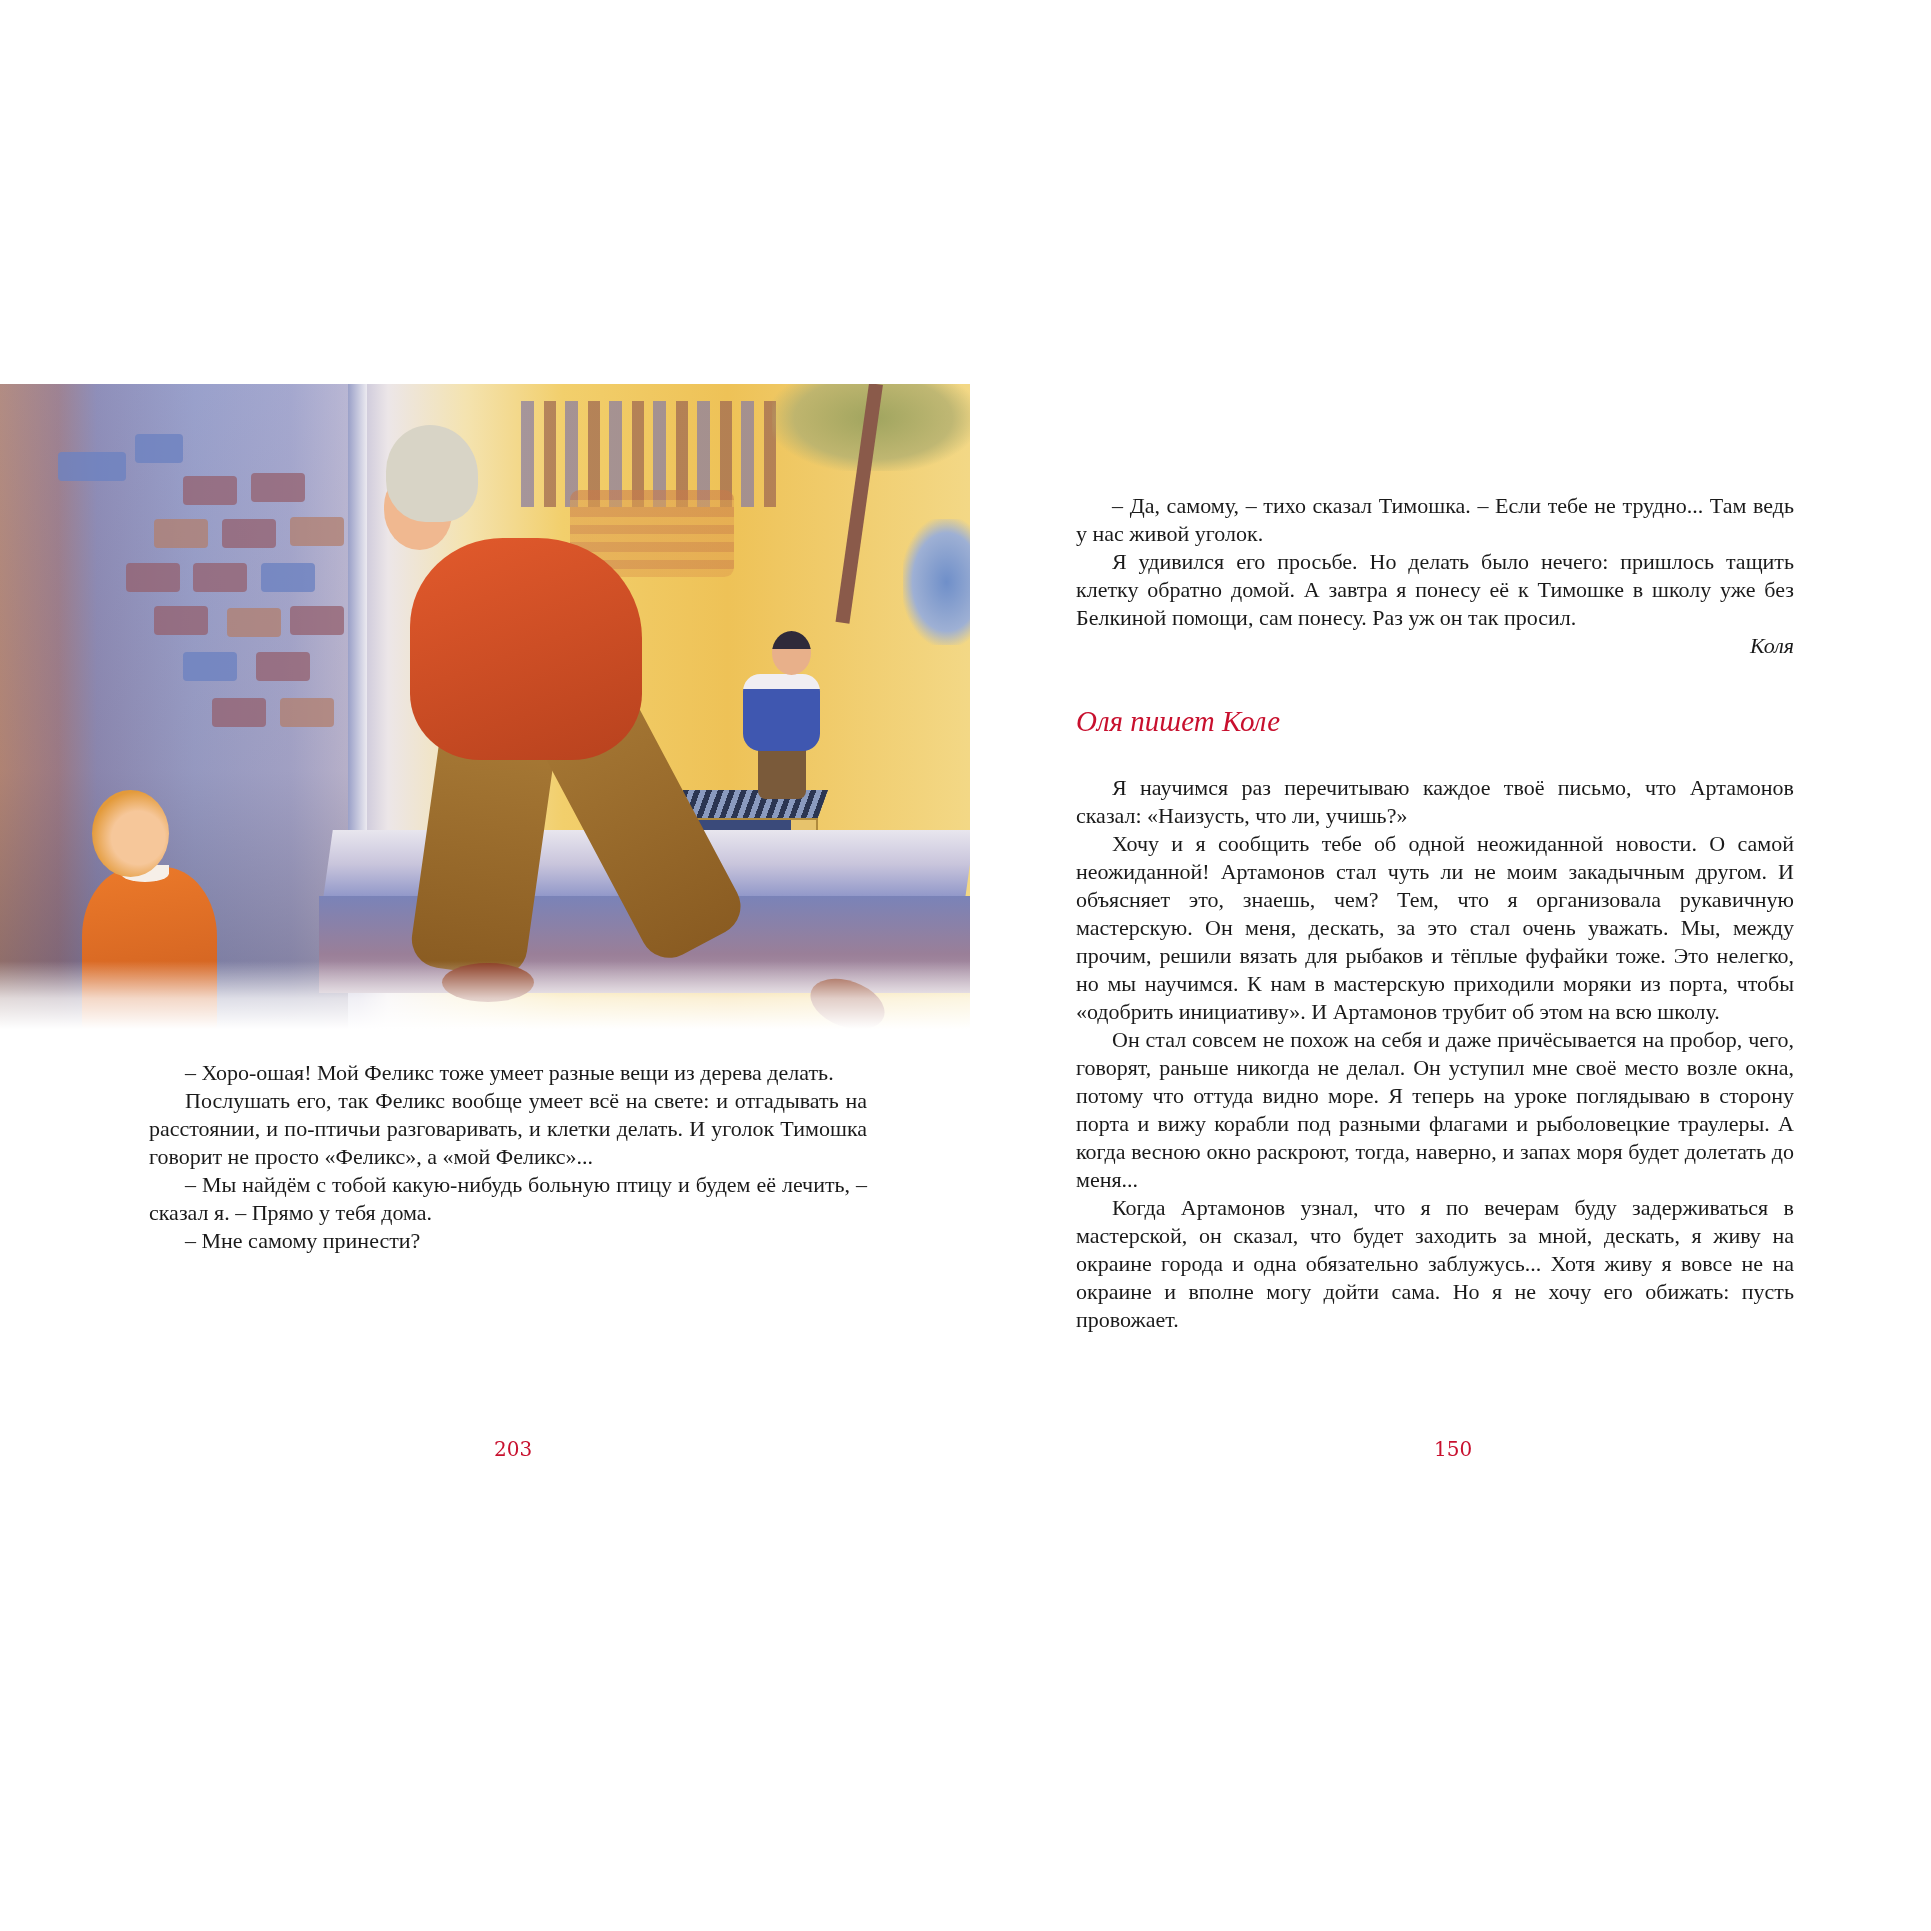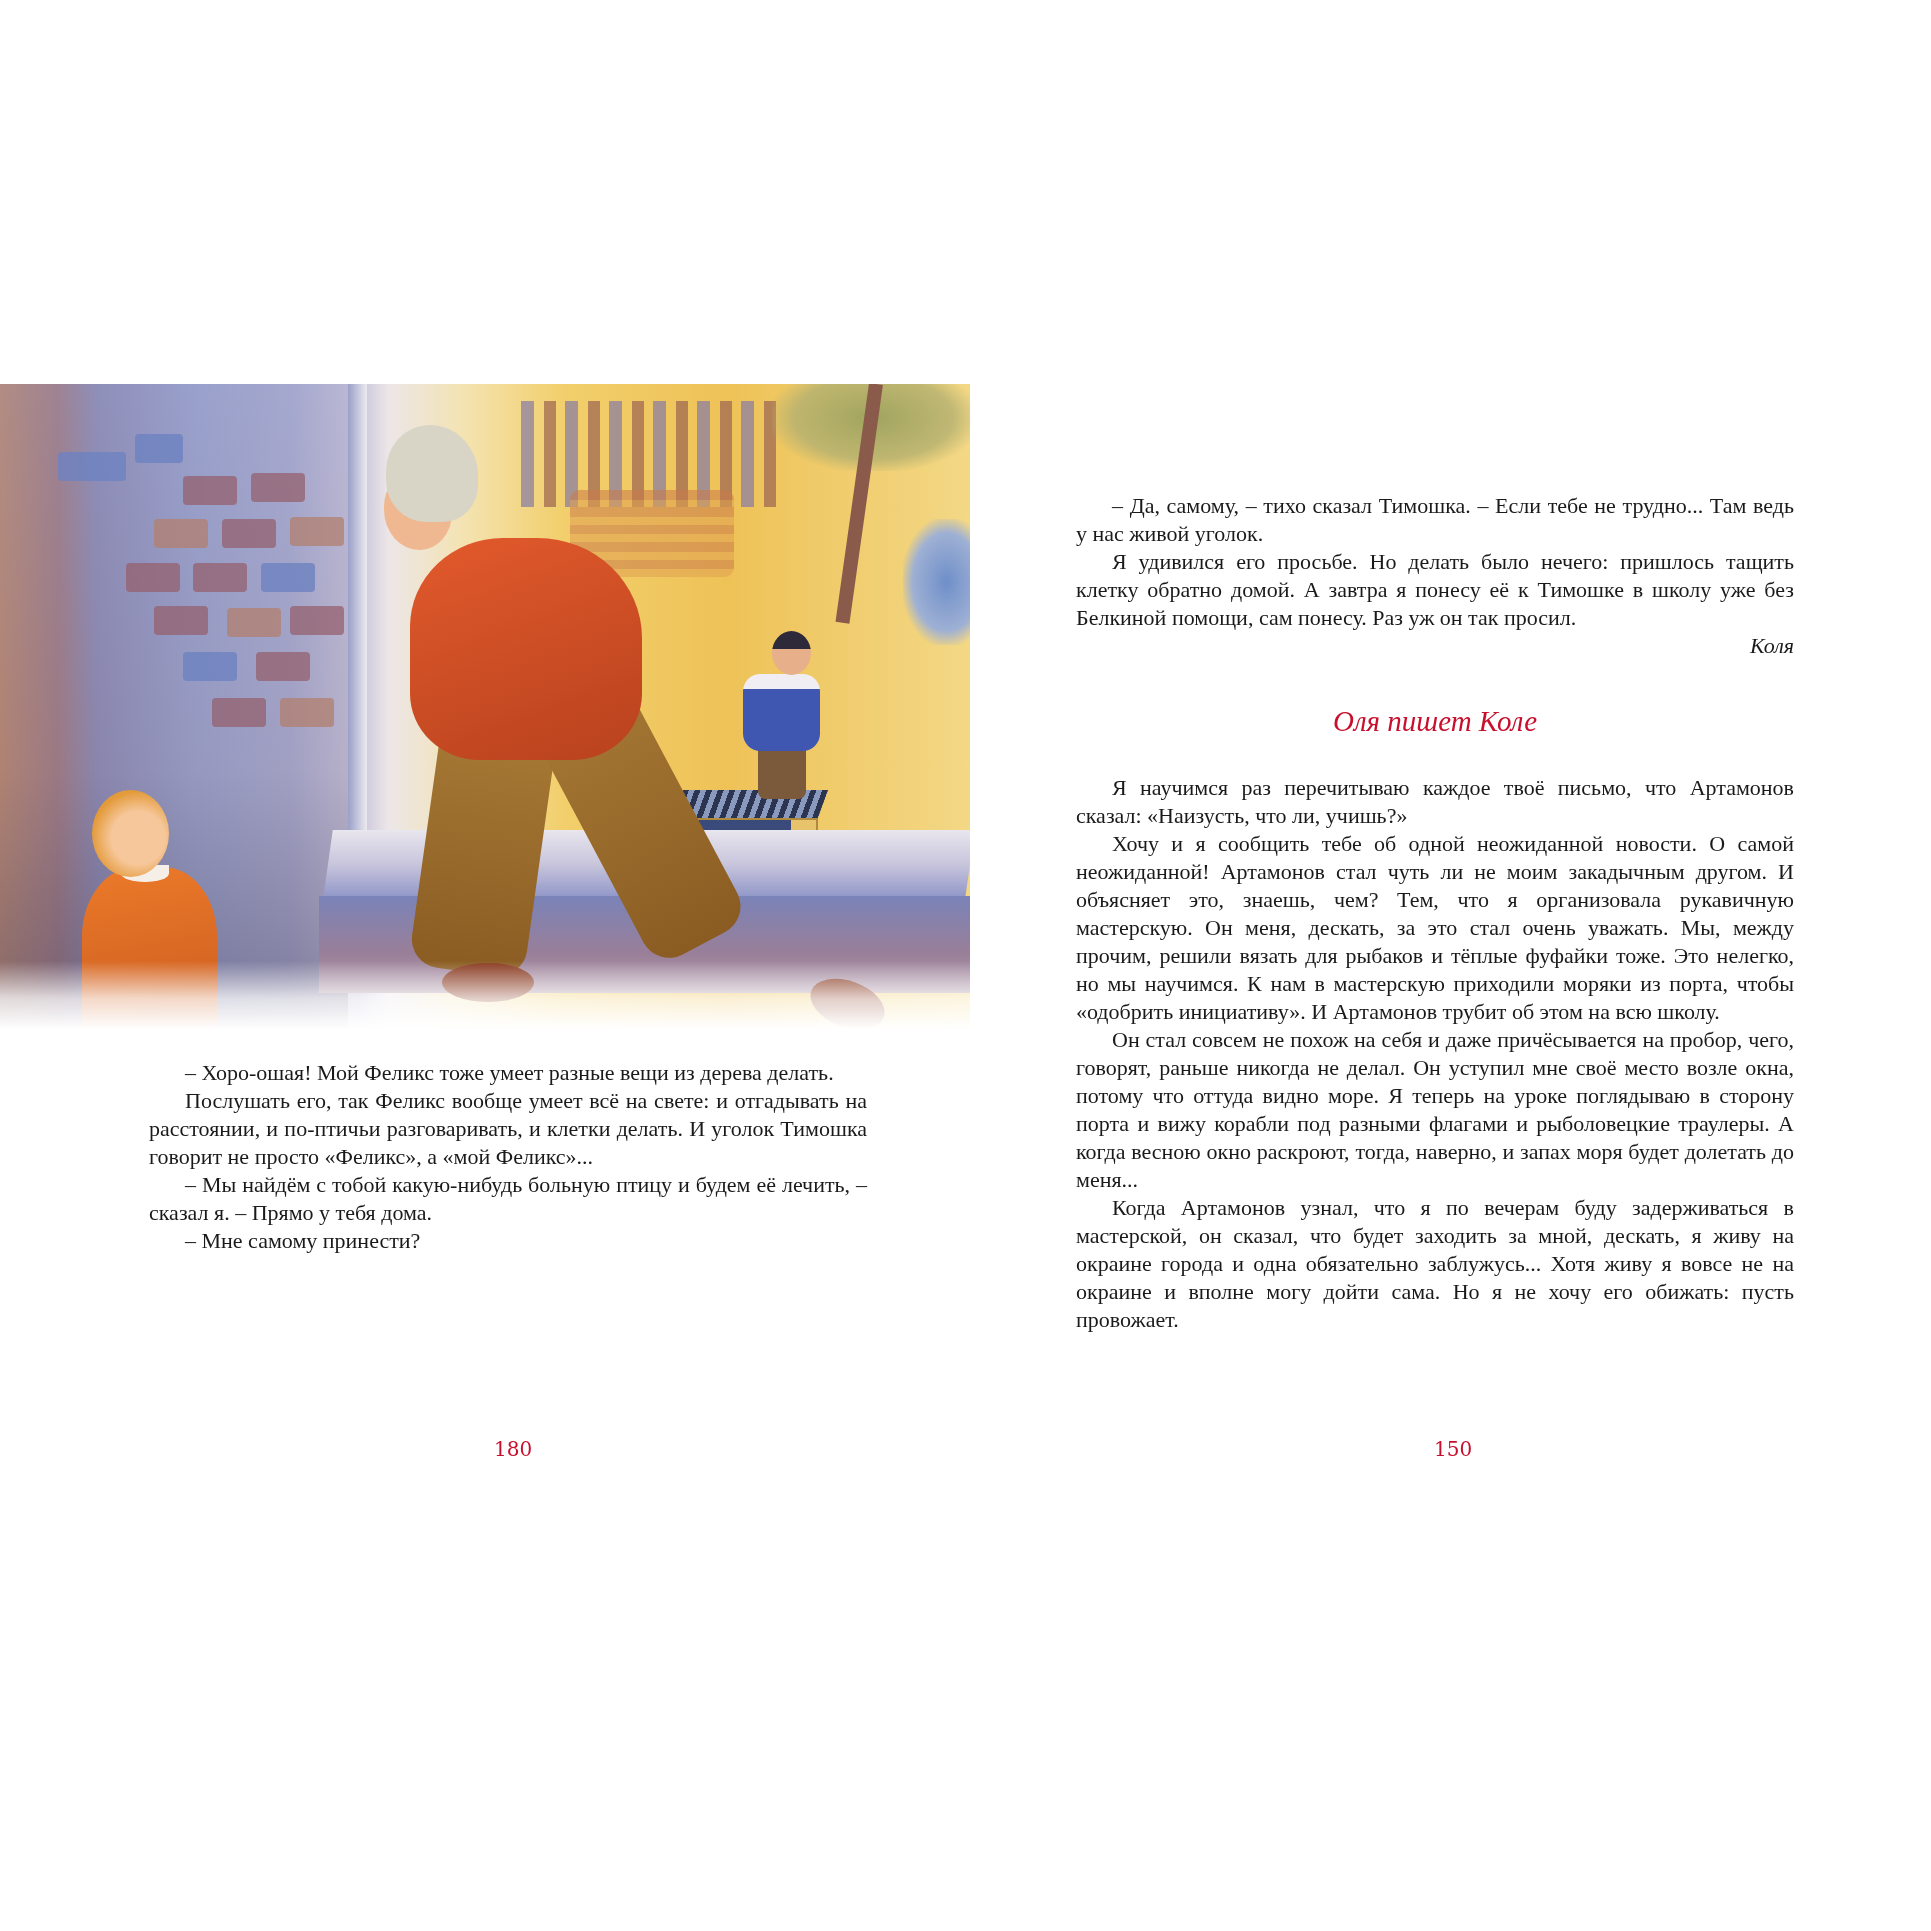--- a/index.html
+++ b/index.html
@@ -103,21 +103,21 @@
     background: linear-gradient(180deg, rgba(255,255,255,0) 0%, rgba(255,255,255,.75) 55%, #ffffff 100%);
   }
 
   
   .col { position: absolute; font-size: 22px; line-height: 28px; text-align: justify; font-family: Liberation Serif, serif; }
   .col-left  { left: 149px;  top: 1059px; width: 718px; }
   .col-right { left: 1076px; top: 492px;  width: 718px; }
   .col p { margin: 0; text-indent: 36px; }
   .signature { text-align: right; font-style: italic; margin: 1.9px 0 0 0; text-indent: 0 !important; }
   .chapter-title {
-    text-align: center; color: #c8102e; font-style: italic; font-size: 29px;
+    color: #c8102e; font-style: italic; font-size: 29px;
     line-height: 39px; margin: 42px 0 33px 0; text-indent: 0 !important; font-weight: normal;
   }
   .page-number { position: absolute; top: 1438px; color: #c8102e; font-size: 20px; line-height: 23px; }
   .page-number.left  { left: 494px; }
   .page-number.right { left: 1434px; }
 </style>
 </head>
 <body>
 
 <div class="spread">
@@ -170,21 +170,21 @@
       <div class="ill-fade"></div>
     </div>
 
     <div class="col col-left">
       <p>– Хоро-ошая! Мой Феликс тоже умеет разные вещи из дерева делать.</p>
       <p>Послушать его, так Феликс вообще умеет всё на свете: и отгадывать на расстоянии, и по-птичьи разговаривать, и клетки делать. И уголок Тимошка говорит не просто «Феликс», а «мой Феликс»...</p>
       <p>– Мы найдём с тобой какую-нибудь больную птицу и будем её лечить, – сказал я. – Прямо у тебя дома.</p>
       <p>– Мне самому принести?</p>
     </div>
 
-    <div class="page-number left">180</div>
+    <div class="page-number left">203</div>
   </div>
 
   <div>
     <div class="col col-right">
       <p>– Да, самому, – тихо сказал Тимошка. – Если тебе не трудно... Там ведь у нас живой уголок.</p>
       <p>Я удивился его просьбе. Но делать было нечего: пришлось тащить клетку обратно домой. А завтра я понесу её к Тимошке в школу уже без Белкиной помощи, сам понесу. Раз уж он так просил.</p>
       <p class="signature">Коля</p>
       <h2 class="chapter-title">Оля пишет Коле</h2>
       <p>Я научимся раз перечитываю каждое твоё письмо, что Артамонов сказал: «Наизусть, что ли, учишь?»</p>
       <p>Хочу и я сообщить тебе об одной неожиданной новости. О самой неожиданной! Артамонов стал чуть ли не моим закадычным другом. И объясняет это, знаешь, чем? Тем, что я организовала рукавичную мастерскую. Он меня, дескать, за это стал очень уважать. Мы, между прочим, решили вязать для рыбаков и тёплые фуфайки тоже. Это нелегко, но мы научимся. К нам в мастерскую приходили моряки из порта, чтобы «одобрить инициативу». И Артамонов трубит об этом на всю школу.</p>

